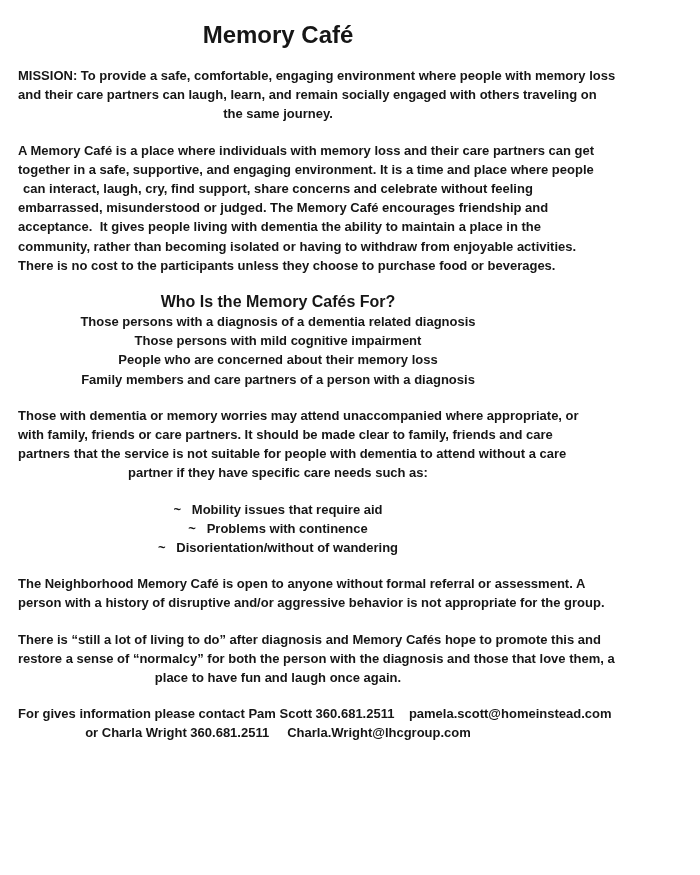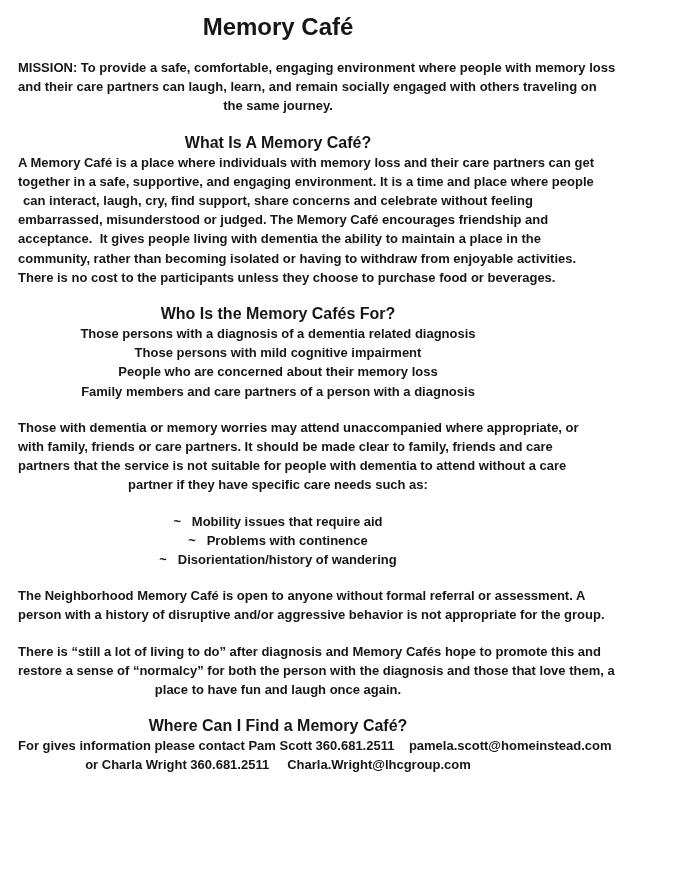--- a/index.html
+++ b/index.html
@@ -9,21 +9,21 @@
     width: 700px;
     height: 875px;
     overflow: hidden;
     font-family: "Liberation Sans", "DejaVu Sans", sans-serif;
     font-weight: 700;
     color: #161616;
   }
   .page {
     width: 556px;
     height: 875px;
-    padding: 12px 18px 0;
+    padding: 20px 18px 0;
     text-align: center;
   }
   .title {
     font-size: 24px;
     line-height: 30px;
     font-weight: 700;
     margin-bottom: 16px;
   }
   .heading {
     font-size: 16px;
@@ -44,21 +44,20 @@
 
 <div class="page">
 
   <h1 class="title">Memory Café</h1>
 
   <p class="body block">MISSION: To provide a safe, comfortable, engaging environment where people with memory loss
 and their care partners can laugh, learn, and remain socially engaged with others traveling on
 the same journey.</p>
 
   <section>
-    <h2 class="heading">What Is A Memory Café?</h2>
     <p class="body block">A Memory Café is a place where individuals with memory loss and their care partners can get
 together in a safe, supportive, and engaging environment. It is a time and place where people
 can interact, laugh, cry, find support, share concerns and celebrate without feeling
 embarrassed, misunderstood or judged. The Memory Café encourages friendship and
 acceptance.  It gives people living with dementia the ability to maintain a place in the
 community, rather than becoming isolated or having to withdraw from enjoyable activities.
 There is no cost to the participants unless they choose to purchase food or beverages.</p>
   </section>
 
   <section>
@@ -67,29 +66,28 @@
 Those persons with mild cognitive impairment
 People who are concerned about their memory loss
 Family members and care partners of a person with a diagnosis</p>
   </section>
 
   <p class="body block">Those with dementia or memory worries may attend unaccompanied where appropriate, or
 with family, friends or care partners. It should be made clear to family, friends and care
 partners that the service is not suitable for people with dementia to attend without a care
 partner if they have specific care needs such as:</p>
 
-  <div class="body block"><div class="list-item">~   Mobility issues that require aid</div><div class="list-item">~   Problems with continence</div><div class="list-item">~   Disorientation/history of wandering</div></div>
+  <div class="body block"><div class="list-item">~   Mobility issues that require aid</div><div class="list-item">~   Problems with continence</div><div class="list-item">~   Disorientation/without of wandering</div></div>
 
   <p class="body block">The Neighborhood Memory Café is open to anyone without formal referral or assessment. A
 person with a history of disruptive and/or aggressive behavior is not appropriate for the group.</p>
 
   <p class="body block">There is “still a lot of living to do” after diagnosis and Memory Cafés hope to promote this and
 restore a sense of “normalcy” for both the person with the diagnosis and those that love them, a
 place to have fun and laugh once again.</p>
 
   <section>
-    <h2 class="heading">Where Can I Find a Memory Café?</h2>
   </section>
 
   <p class="body">For gives information please contact Pam Scott 360.681.2511    pamela.scott@homeinstead.com
 or Charla Wright 360.681.2511     Charla.Wright@lhcgroup.com</p>
 
 </div>
 
 </body></html>

